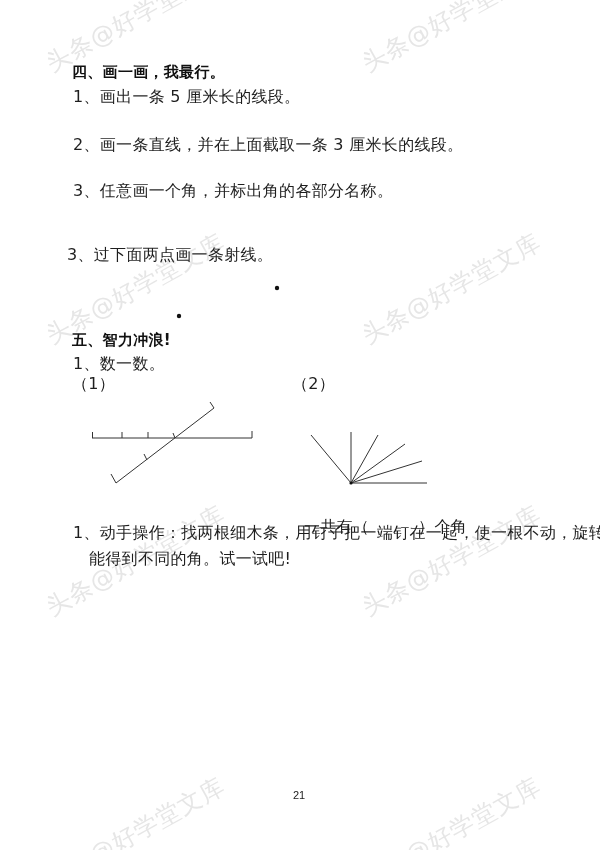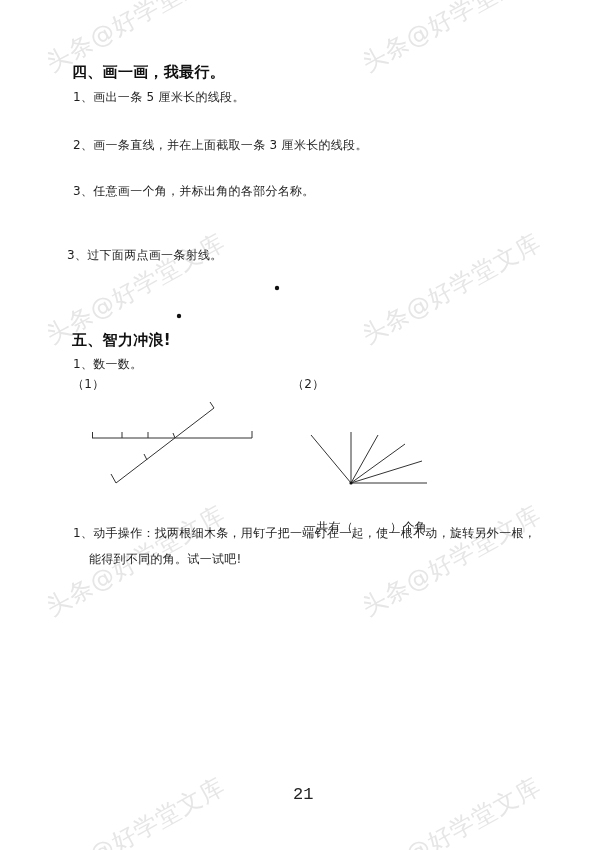--- a/index.html
+++ b/index.html
@@ -12,26 +12,26 @@
     }
     .wm {
       position: absolute; white-space: nowrap;
       font-size: 24px; line-height: 24px; color: #e6e6e6;
       transform-origin: 0 50%; transform: rotate(-29deg);
       letter-spacing: 1px; pointer-events: none;
       font-family: "DejaVu Sans", sans-serif;
     }
     .line {
       position: absolute; white-space: nowrap;
-      font-size: 12px; line-height: 16px; letter-spacing: 0.3px;
+      font-size: 16px; line-height: 16px; letter-spacing: 0.3px;
     }
     .heading { font-weight: bold; font-size: 15px; color: #111111; }
     .pagenum {
-      position: absolute; font-family: Liberation Mono, monospace;
-      font-size: 17px; line-height: 14px; color: #222;
+      position: absolute; font-family: Liberation Sans, sans-serif;
+      font-size: 11px; line-height: 14px; color: #222;
     }
     svg.fig { position: absolute; left: 0; top: 0; }
   </style>
 </head>
 <body>
 
 <div class="page">
 
   <div class="wm" style="left:48px; top:53px;">头条@好学堂文库</div>
   <div class="wm" style="left:364px; top:53px;">头条@好学堂文库</div>

